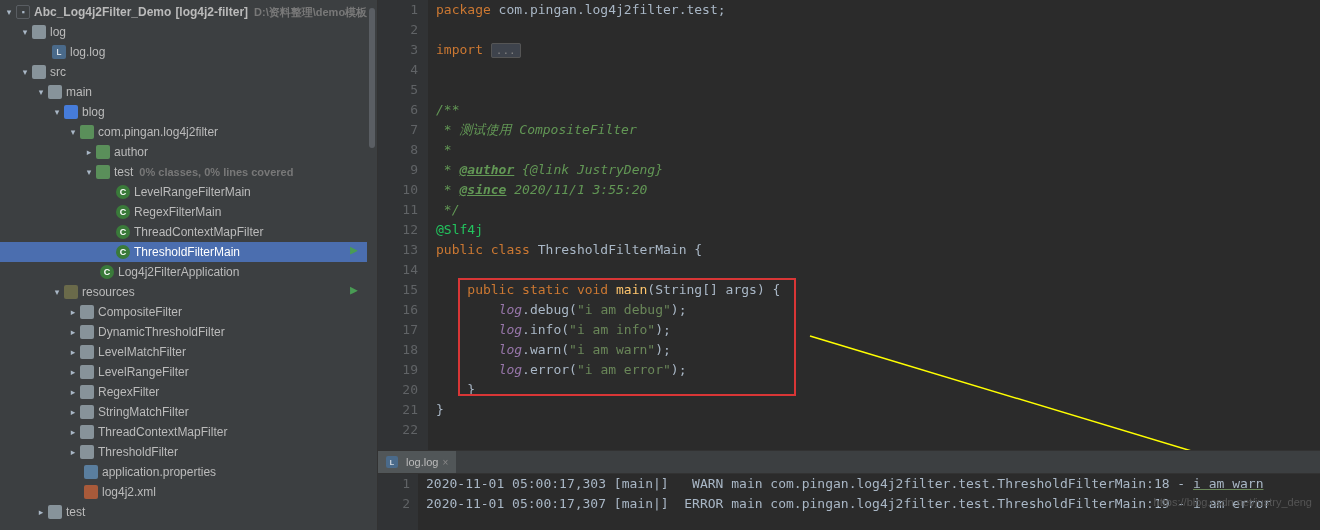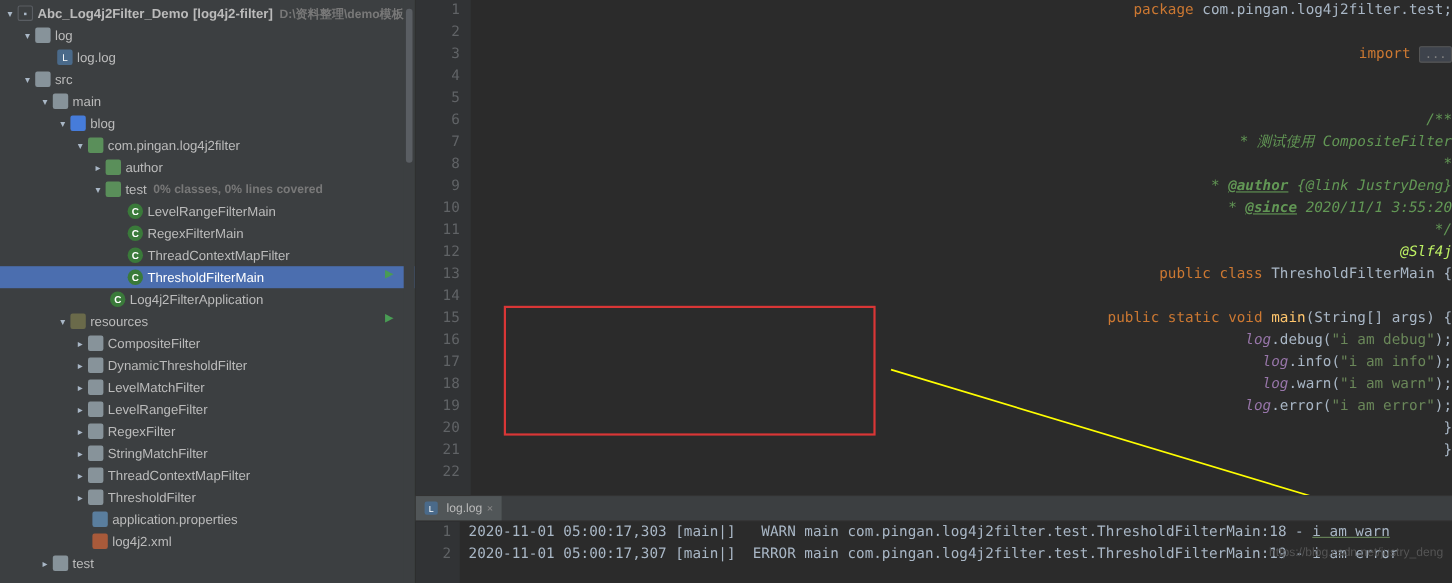--- a/index.html
+++ b/index.html
@@ -22,27 +22,27 @@
 .ic-log { background:#4a6a8a; color:#fff; }
 .lbl { color:#bbbbbb; }
 .node.sel .lbl { color:#fff; }
 .lbl.b { font-weight:bold; }
 .dim { color:#787878; margin-left:6px; font-size:11px;font-weight:bold; }
 .main { flex:1; display:flex; flex-direction:column; background:#2b2b2b; position:relative; }
 .editor-top { flex:1; display:flex; position:relative; }
 .gutter { width:50px; background:#313335; text-align:right; padding-right:10px; color:#606366; font-family:Consolas,monospace; font-size:13px; line-height:20px; padding-top:0; }
 .gutter div { height:20px; }
 .run-mark { color:#499c54; position:absolute; }
-.code { flex:1; font-family:Consolas,monospace; font-size:13px; line-height:20px; padding-left:8px; position:relative;text-align:right; }
+.code { flex:1; font-family:Consolas,monospace; font-size:13px; line-height:20px; padding-left:8px; position:relative; }
 .cl { height:20px; white-space:pre; }
 .kw { color:#cc7832; }
 .str { color:#6a8759; }
 .doc { color:#629755; font-style:italic; }
 .doctag { color:#629755; font-style:italic; font-weight:bold; text-decoration:underline; }
-.ann { color:#bef264;font-style:italic; }
+.ann { color:#22c55e; }
 .cls { color:#a9b7c6; }
 .mth { color:#ffc66d; }
 .fld { color:#9876aa; font-style:italic; }
 .fold { background:#3e434c; border:1px solid #555; padding:0 4px; border-radius:2px; color:#808080; font-size:11px; }
 .redbox { position:absolute; left:30px; top:278px; width:338px; height:118px; border:2px solid #d93636; pointer-events:none; }
 .arrow-svg { position:absolute; top:0; left:0; pointer-events:none; }
 .tabs { display:flex; background:#3c3f41; height:24px; border-top:1px solid #323232; border-bottom:1px solid #323232; }
 .tab { display:flex; align-items:center; padding:0 8px; background:#515658; color:#bbb; font-size:11px; gap:4px; }
 .tab .x { color:#888; font-size:10px; }
 .console { height:56px; background:#2b2b2b; font-family:Consolas,monospace; font-size:13px; line-height:20px; display:flex; }

